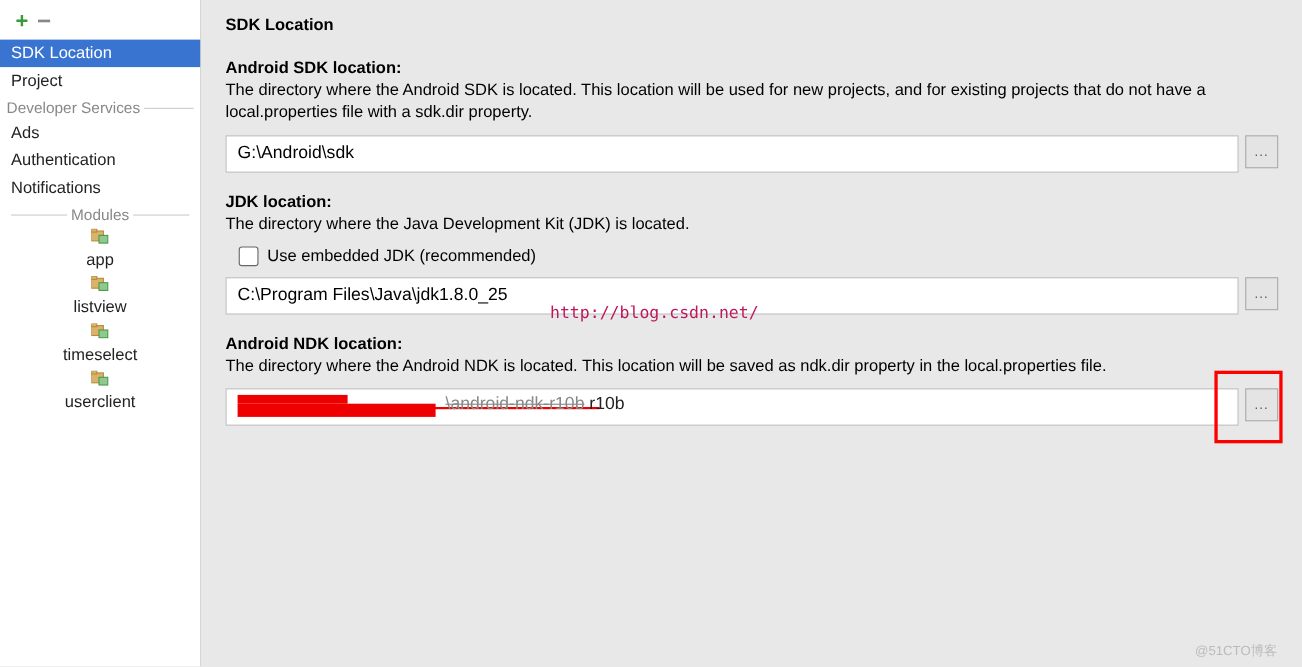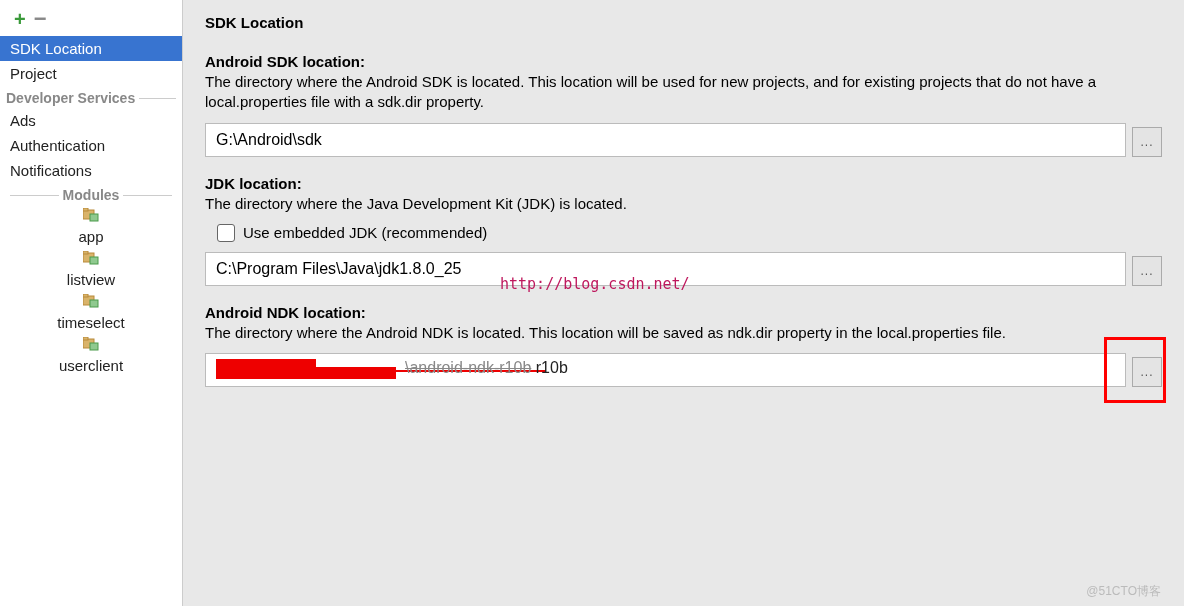--- a/index.html
+++ b/index.html
@@ -30,21 +30,21 @@
     .minus-icon { color: #888; font-weight: bold; font-size: 22px; line-height: 1; cursor: pointer; }
     .sidebar-item {
       padding: 4px 10px;
       cursor: pointer;
       color: #222;
       font-size: 15px;
     }
     .sidebar-item.selected { background: #3874d0; color: #fff; }
     .sidebar-header {
       color: #888;
-      font-weight: bold;
+      font-weight: normal;
       font-size: 14px;
       padding: 4px 6px 2px 6px;
       display: flex;
       align-items: center;
     }
     .sidebar-header::before,
     .sidebar-header.modules::after {
       content: "";
       flex: 1;
       border-top: 1px solid #ccc;
@@ -70,21 +70,21 @@
     .module-icon svg { width: 16px; height: 14px; }
     .main {
       flex: 1;
       background: #e8e8e8;
       padding: 14px 22px 0 22px;
       position: relative;
     }
     .page-title { font-weight: bold; font-size: 15px; margin-bottom: 22px; }
     .section-title { font-weight: bold; font-size: 15px; margin-bottom: 2px; }
     .section-desc { font-size: 15px; margin-bottom: 10px; line-height: 1.35; }
-    .field-row { display: flex; align-items: flex-end; gap: 6px; margin-bottom: 18px; }
+    .field-row { display: flex; align-items: flex-start; gap: 6px; margin-bottom: 18px; }
     .text-input {
       flex: 1;
       background: #fff;
       border: 1px solid #bbb;
       padding: 6px 10px;
       font-size: 16px;
       font-family: inherit;
       height: 34px;
     }
     .browse-btn {

